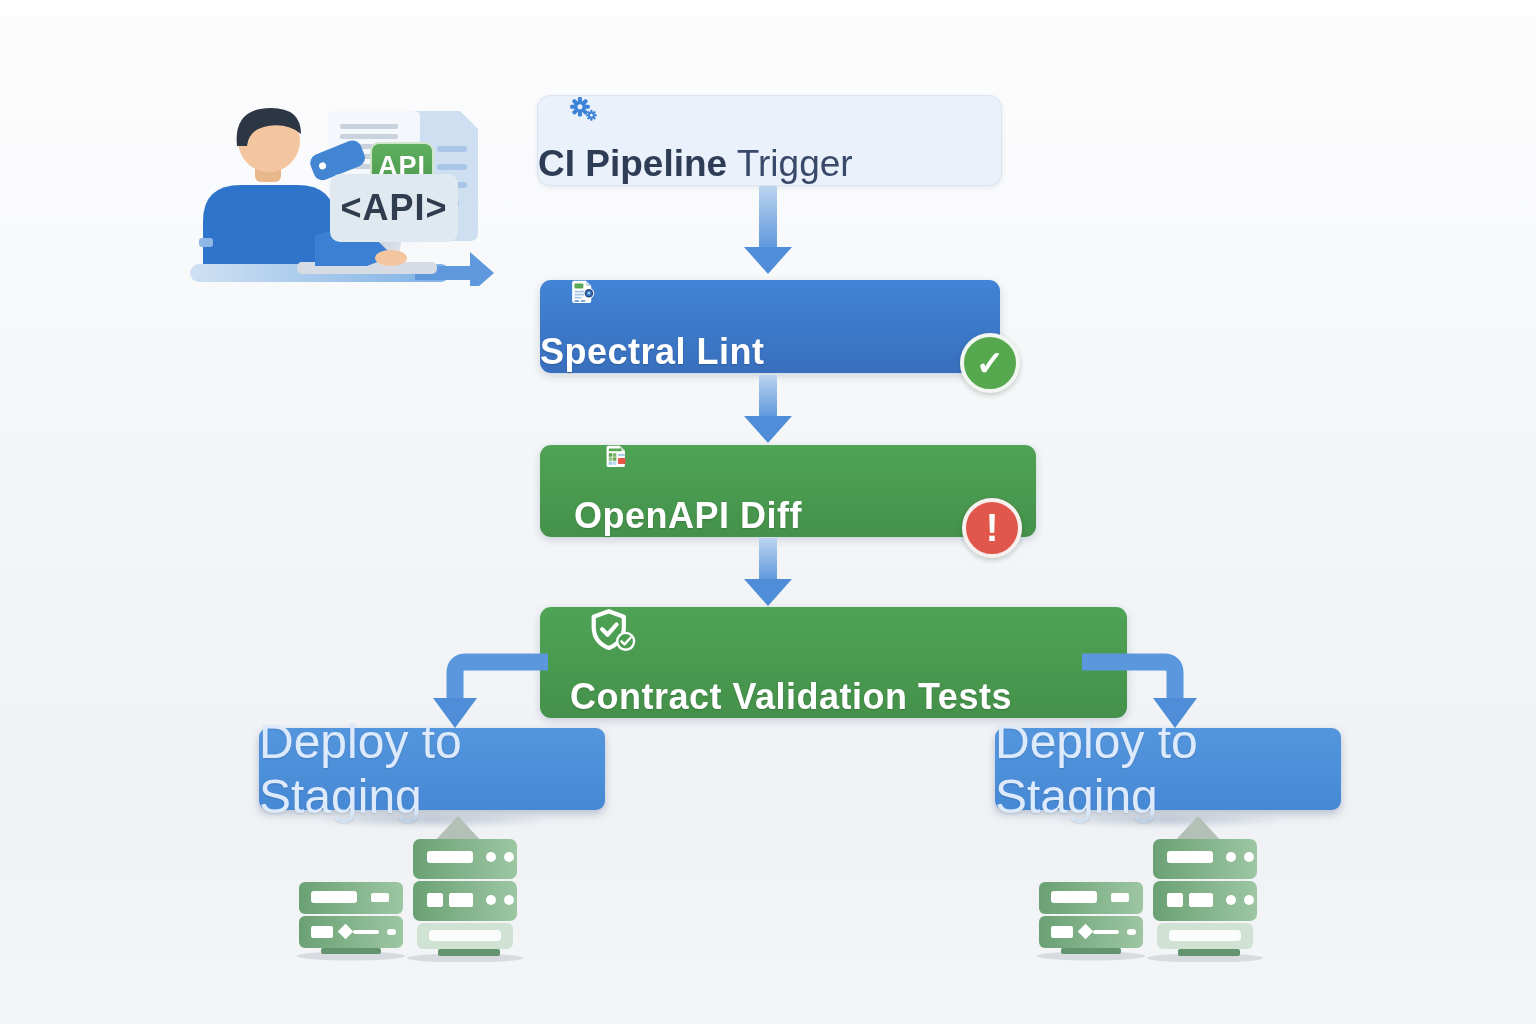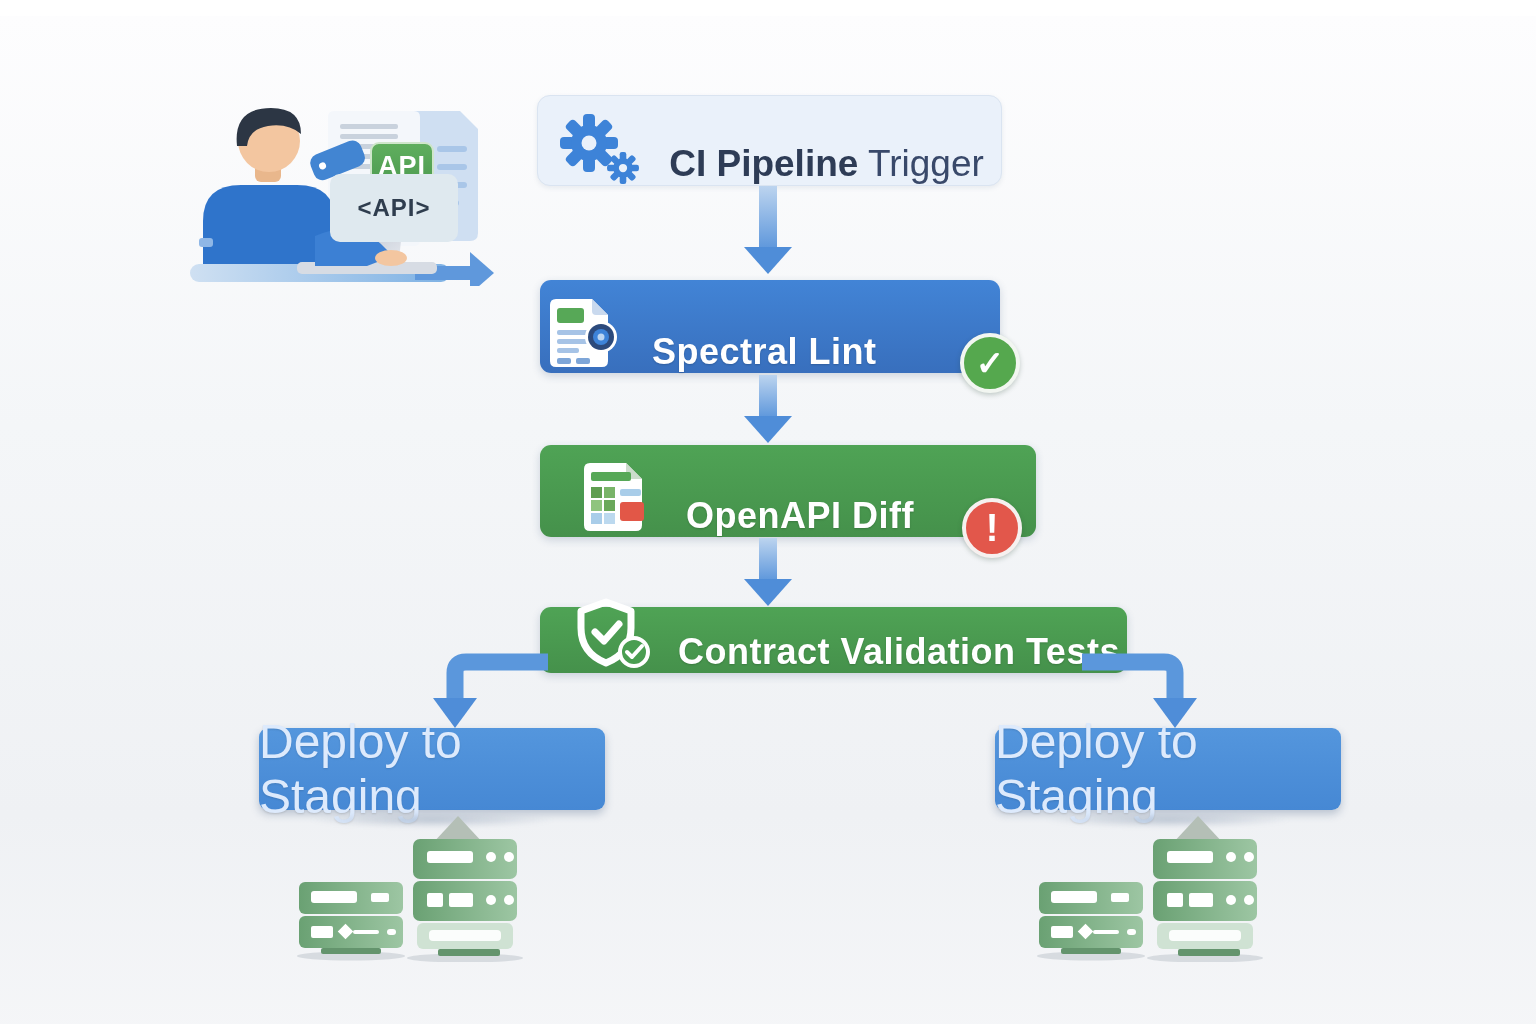--- a/index.html
+++ b/index.html
@@ -3,38 +3,39 @@
 <meta charset="utf-8">
 <style>
   html,body{margin:0;padding:0;background:#ffffff;}
   body{font-family:"Liberation Sans", sans-serif;}
   .canvas{
     position:relative;width:1536px;height:1024px;margin:16px auto;overflow:hidden;
     background:linear-gradient(180deg,#fdfdfe 0%,#f4f6f8 40%,#eff1f4 78%,#f5f6f8 100%);
   }
   
   .node{
-    position:absolute;display:flex;align-items:flex-end;border-radius:11px;
+    position:absolute;display:flex;align-items:flex-start;border-radius:11px;
     box-shadow:0 3px 8px rgba(45,75,115,.20);
+    flex-direction:column;
   }
   .node .label{
     color:#ffffff;font-weight:bold;font-size:36px;letter-spacing:.5px;
     text-shadow:0 1px 2px rgba(0,0,0,.18);white-space:nowrap;
   }
   .trigger{
     left:537px;top:79px;width:463px;height:89px;
     background:#eaf1fa;border:1px solid #dae4f1;border-radius:13px;
     justify-content:center;gap:22px;box-shadow:0 2px 5px rgba(70,95,130,.10);
   }
   .trigger .t-label{font-size:37px;color:#2e3c56;white-space:nowrap;}
   .trigger .t-label .strong{font-weight:bold;}
   .trigger .t-label .light{font-weight:normal;color:#39496a;}
   .spectral{left:540px;top:264px;width:460px;height:93px;background:linear-gradient(180deg,#4284d6,#386fbd);gap:26px;}
   .diff{left:540px;top:429px;width:462px;height:92px;background:linear-gradient(180deg,#4fa355,#45914b);padding-left:34px;gap:26px;}
-  .contract{left:540px;top:591px;width:557px;height:66px;background:linear-gradient(180deg,#4fa355,#45914b);padding-left:30px;gap:22px;}
+  .contract{left:540px;top:591px;width:557px;height:111px;background:linear-gradient(180deg,#4fa355,#45914b);padding-left:30px;gap:22px;}
   .deploy{
     position:absolute;top:712px;width:346px;height:82px;border-radius:9px;
     background:linear-gradient(180deg,#5496dd,#4688d4);
     display:flex;align-items:center;justify-content:center;
     box-shadow:0 4px 9px rgba(45,75,115,.28);
   }
   .deploy .label{font-weight:normal;font-size:48px;color:#ddeafc;text-shadow:0 1px 2px rgba(0,0,0,.12);}
   .deploy-left{left:259px;}
   .deploy-right{left:995px;}
   .deploy-shadow{
@@ -63,21 +64,21 @@
   .illustration{position:absolute;left:185px;top:70px;}
   .api-badge{
     position:absolute;left:370px;top:126px;width:60px;height:44px;border-radius:9px;
     background:linear-gradient(180deg,#5fae5e,#4d9a4f);border:2px solid #cfe6cb;
     display:flex;align-items:center;justify-content:center;
     color:#ffffff;font-weight:bold;font-size:27px;letter-spacing:1px;
   }
   .api-chip{
     position:absolute;left:330px;top:158px;width:128px;height:68px;border-radius:10px;
     background:#dfe9ef;display:flex;align-items:center;justify-content:center;
-    color:#2f3d4e;font-weight:bold;font-size:24px;letter-spacing:1px;
+    color:#2f3d4e;font-weight:bold;font-size:36px;letter-spacing:1px;
   }
   .servers{position:absolute;}
   .srv-left{left:293px;top:798px;}
   .srv-right{left:1033px;top:798px;}
 </style>
 </head>
 <body>
 
 <div class="canvas">
 

